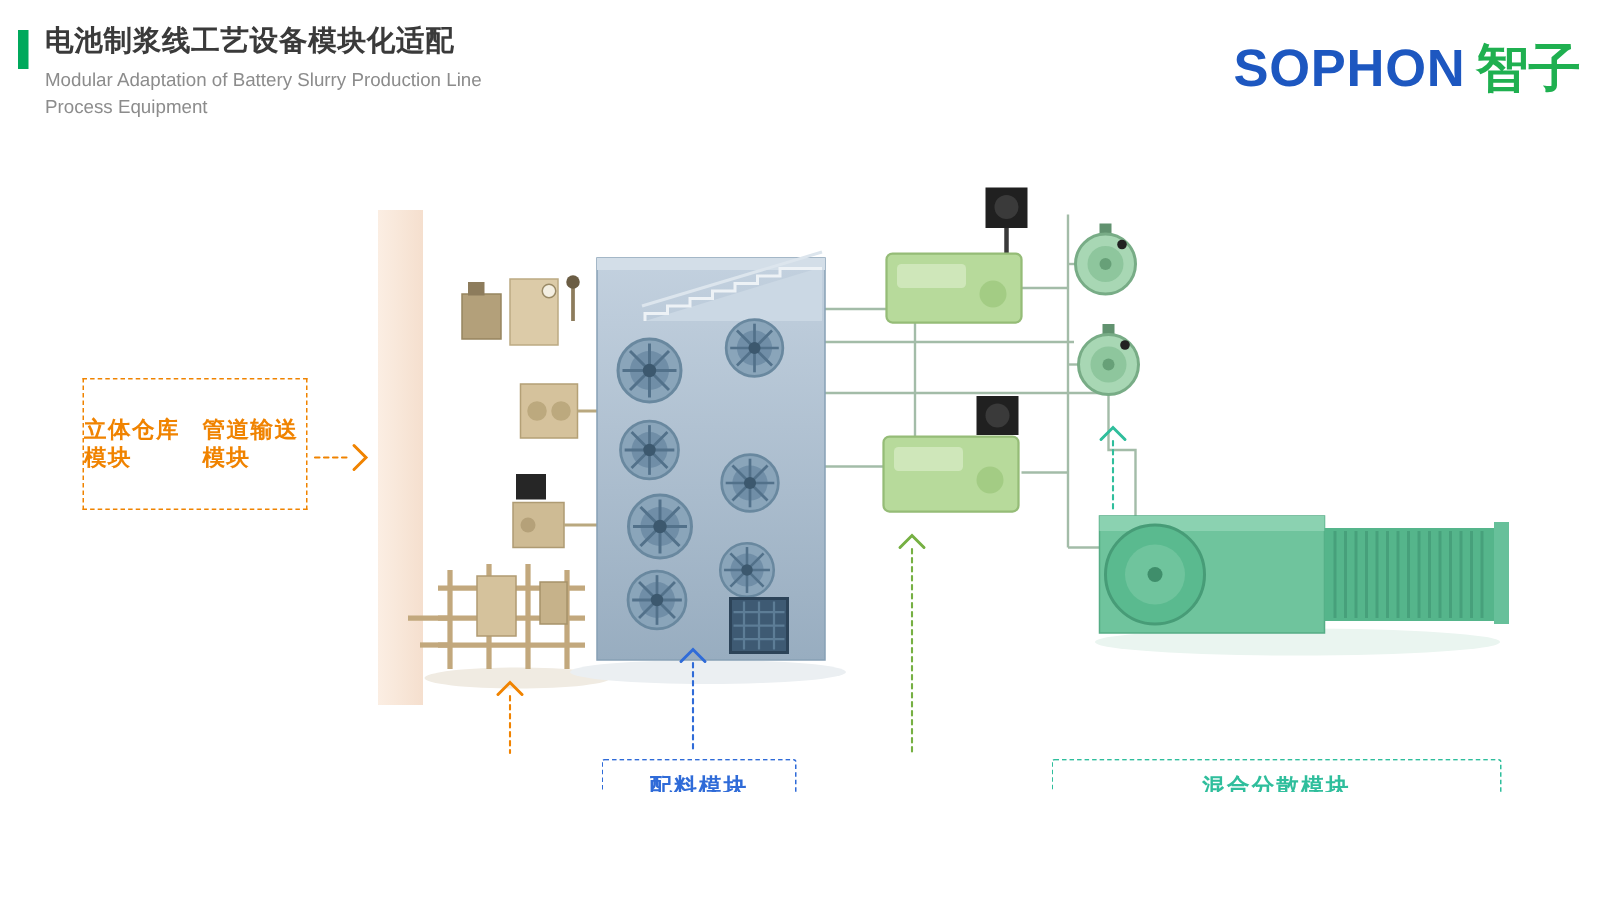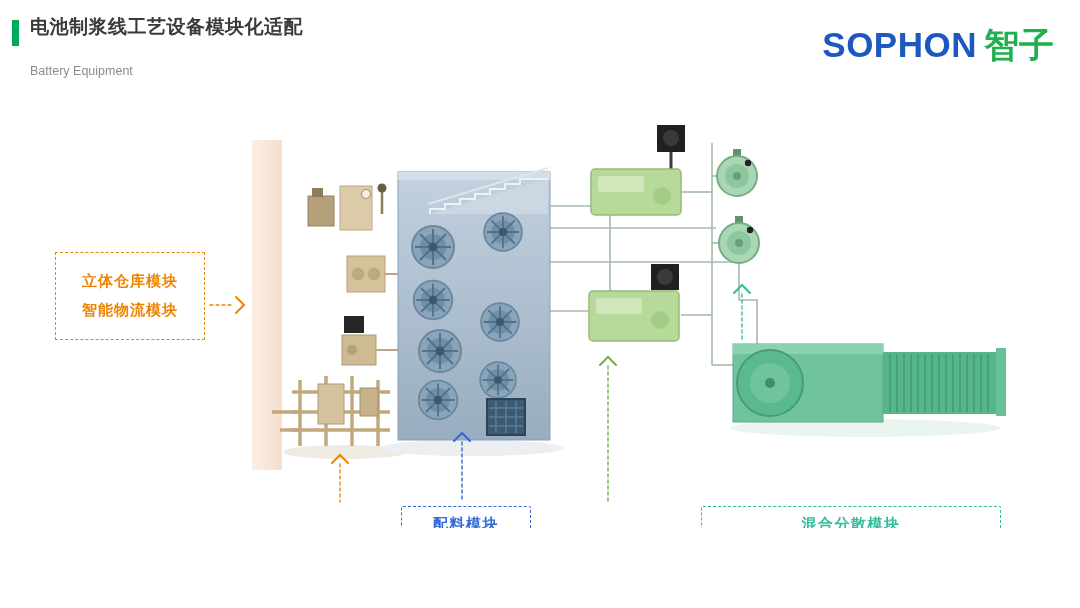--- a/index.html
+++ b/index.html
@@ -17,21 +17,21 @@
 
   
   .logo { position:absolute; right:26px; top:22px; font-size:35px; font-weight:700; white-space:nowrap; }
   .logo-en { color:#1D57C0; letter-spacing:0.5px; }
   .logo-cn { color:#1FB050; margin-left:7px; }
 
   
   .side-label {
     position:absolute; left:55px; top:252px; width:148px; height:86px;
     border:1.5px dashed #F08300; background:#ffffff;
-    display:flex; flex-direction:column; align-items:center; justify-content:center; gap:10px;
+    display:flex; flex-direction:row; align-items:center; justify-content:center; gap:10px;
     color:#F08300; font-weight:bold; font-size:15px; letter-spacing:1px;
   }
 
   
   .module-label {
     position:absolute; top:506px; height:34px; background:#ffffff;
     border:1.5px dashed; border-radius:2px;
     display:flex; align-items:center; justify-content:center;
     font-weight:bold; font-size:15px; letter-spacing:1.5px;
   }
@@ -212,31 +212,31 @@
       <g stroke="#2FBE9C" stroke-width="2">
         <path d="M742,294 V340" stroke-dasharray="3,3" stroke-width="1.4"></path>
         <path d="M734,293 L742,285 L750,293"></path>
       </g>
     </g>
   </svg>
 
   <div class="accent-bar"></div>
   <h1 class="page-title">电池制浆线工艺设备模块化适配</h1>
   <p class="subtitle">
-    <br>
-    <span>Battery Equipment</span>
+    <span>Modular Adaptation of Battery Slurry Production Line</span><br>
+    <span>Process Equipment</span>
   </p>
 
   <div class="logo">
     <span class="logo-en">SOPHON</span><span class="logo-cn">智子</span>
   </div>
 
   <div class="side-label">
     <div>立体仓库模块</div>
-    <div>智能物流模块</div>
+    <div>管道输送模块</div>
   </div>
 
   <div class="module-label feeding">
     <span>投送模块</span>
   </div>
   <div class="module-label batching">
     <span>配料模块</span>
   </div>
   <div class="module-label pipeline">
     <span>混合分散模块</span>

